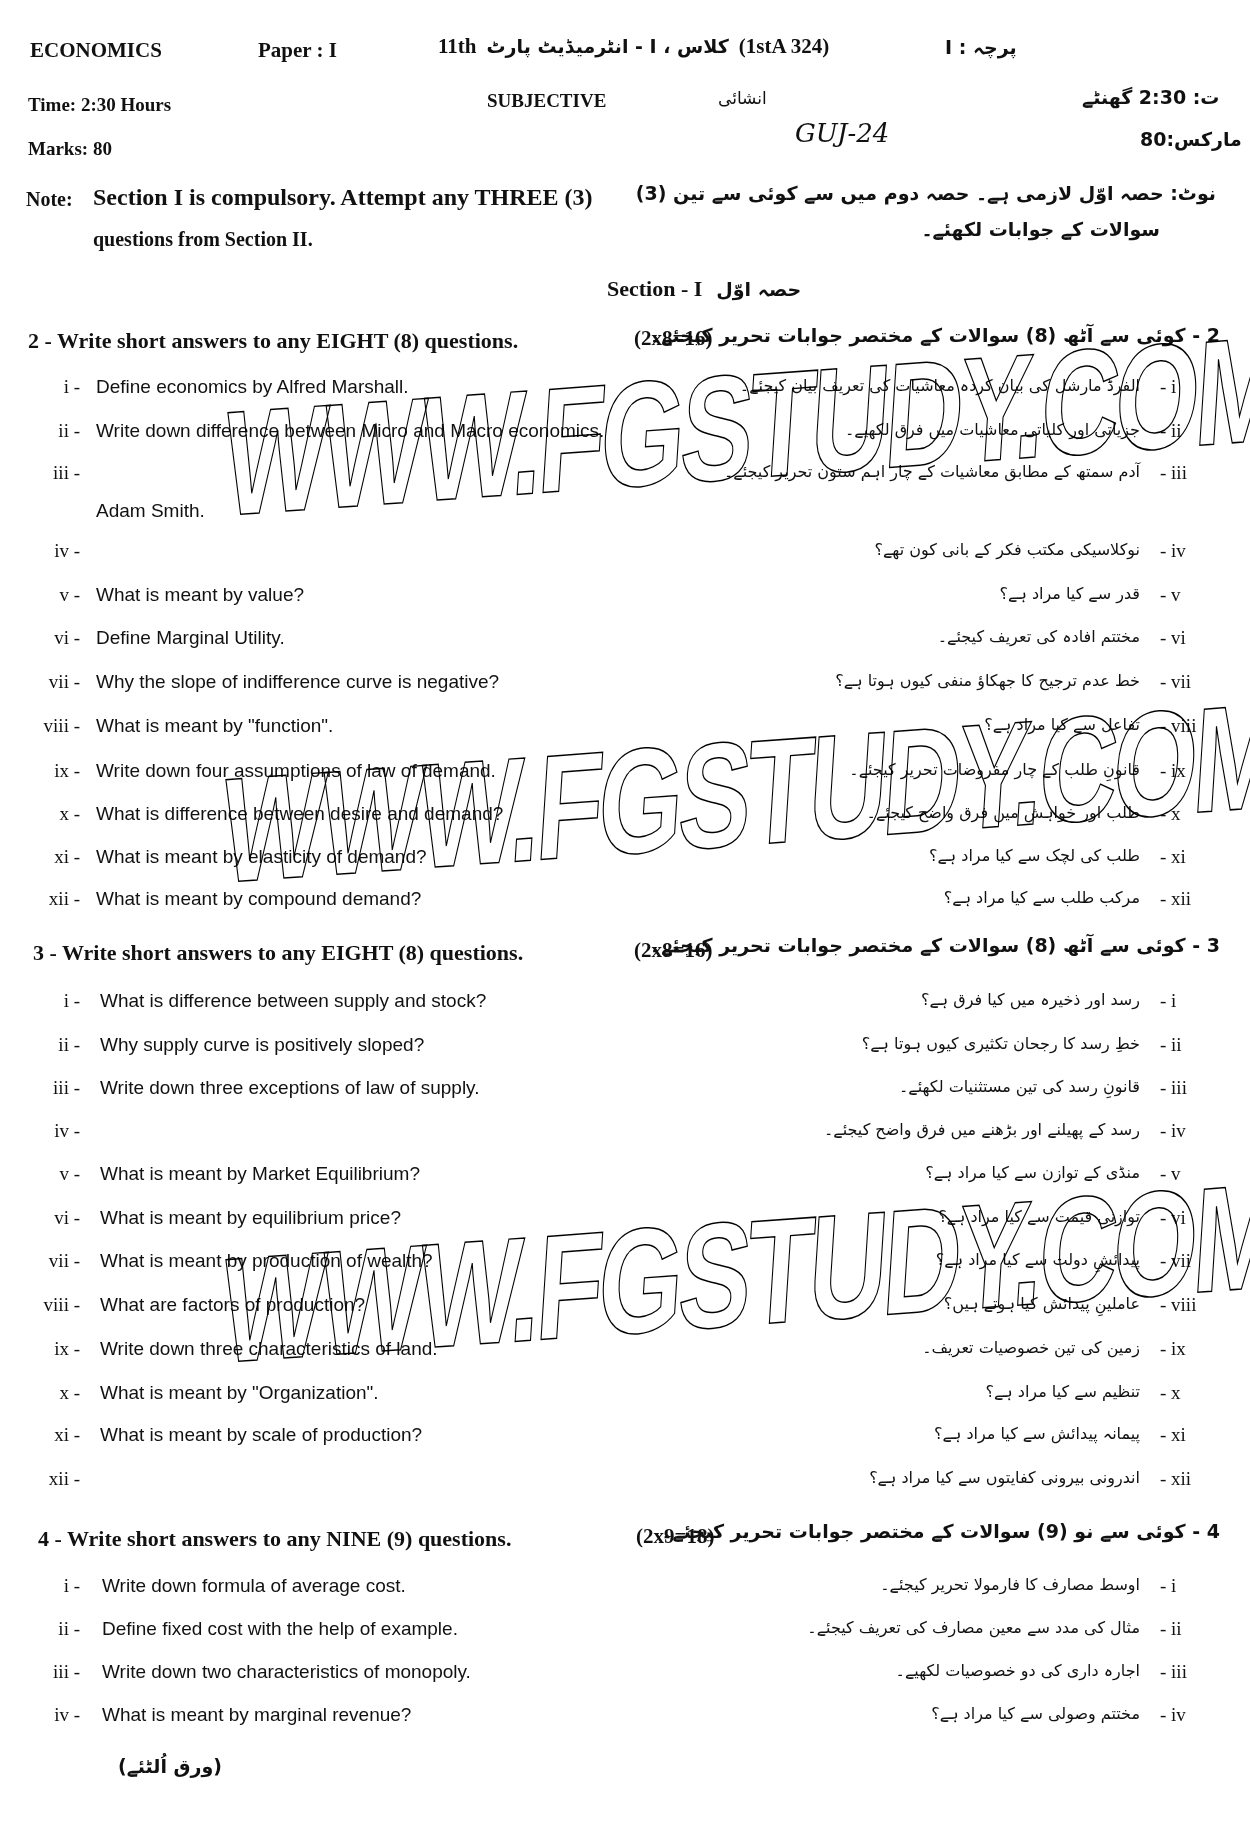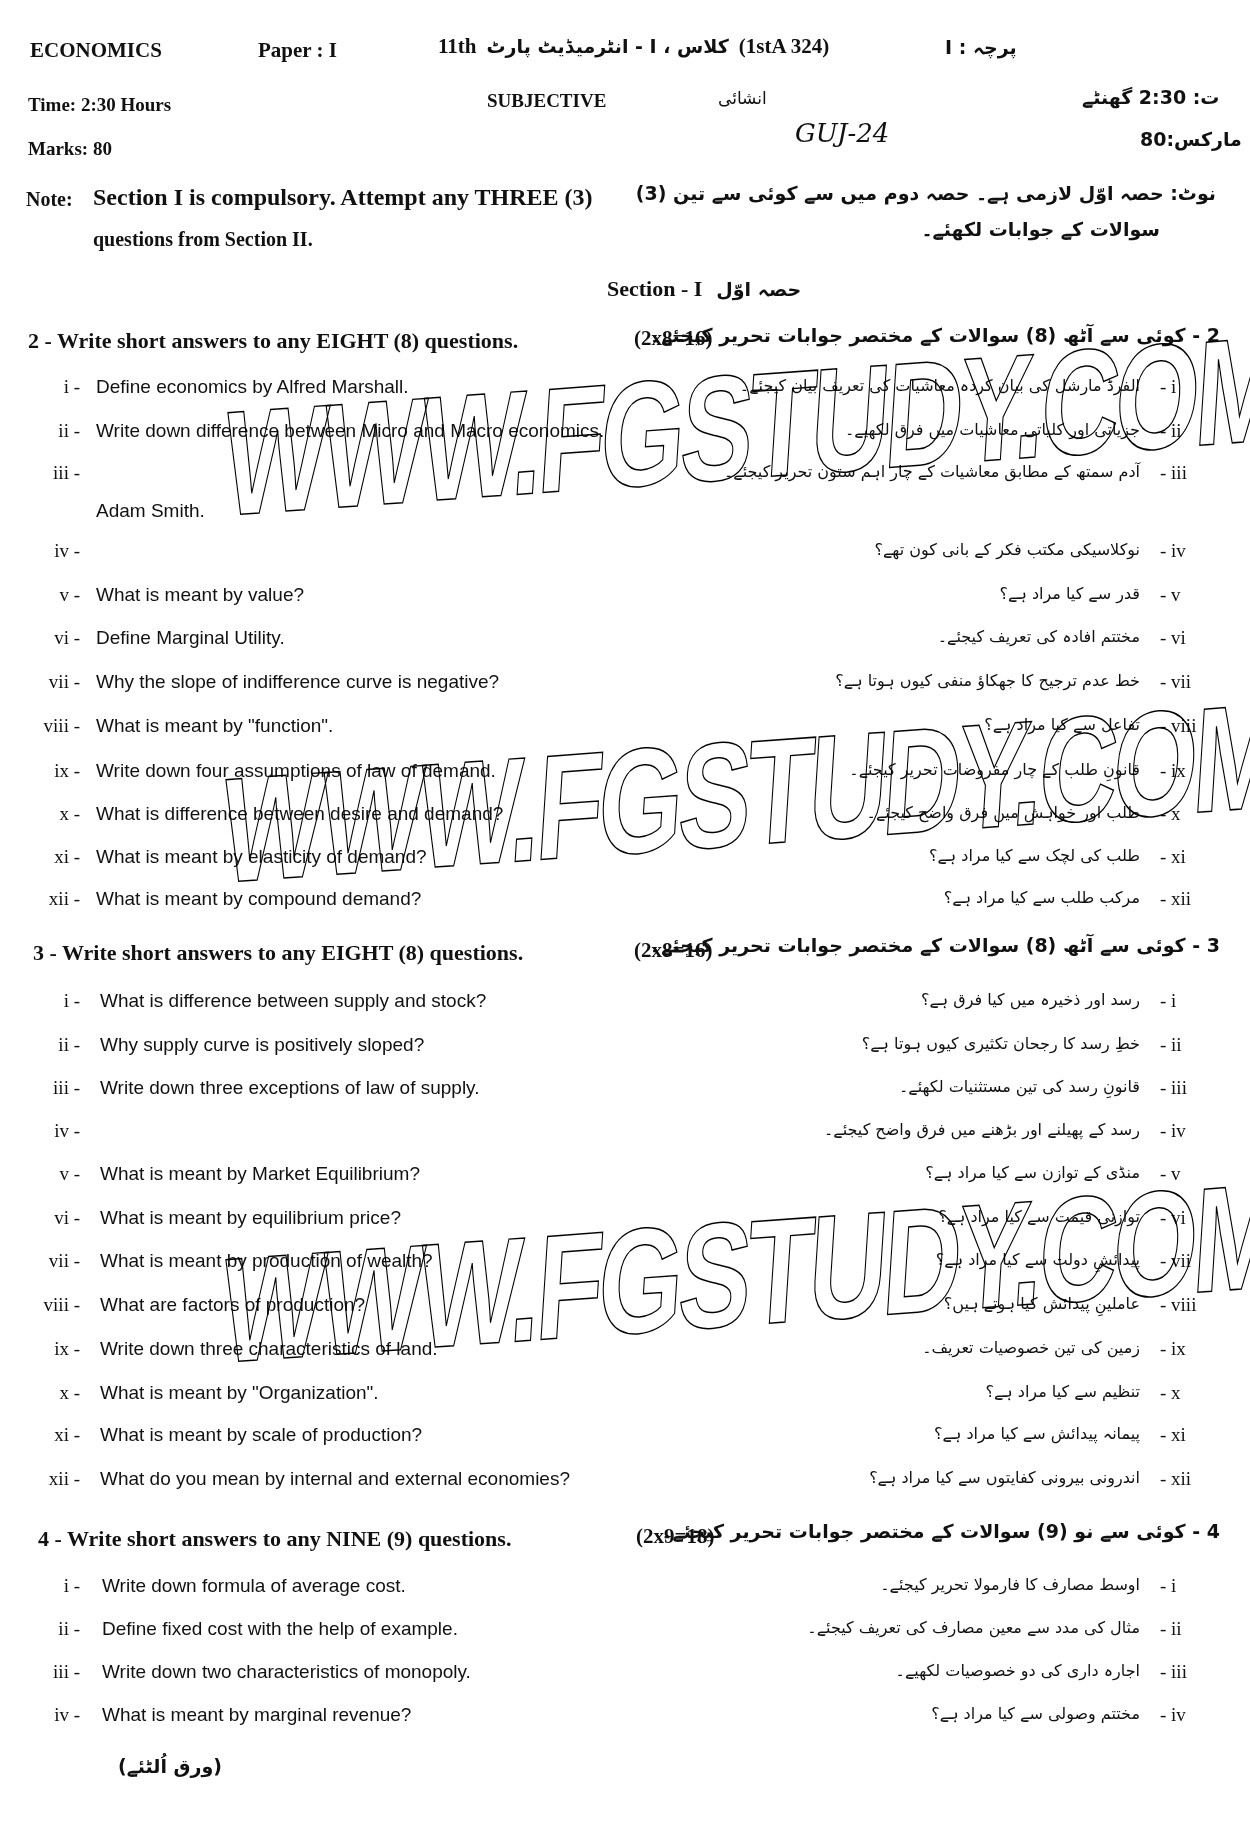--- a/index.html
+++ b/index.html
@@ -204,21 +204,20 @@
     <span class="unum">- x</span>
   </div>
   <div class="row" style="top:1424px;">
     <span class="num">xi -</span>
     <span class="qtext" style="left:100px;">What is meant by scale of production?</span>
     <span class="utext">پیمانہ پیدائش سے کیا مراد ہے؟</span>
     <span class="unum">- xi</span>
   </div>
   <div class="row" style="top:1468px;">
     <span class="num">xii -</span>
-    <span class="qtext" style="left:100px;">What do you mean by internal and external economies?</span>
     <span class="utext">اندرونی بیرونی کفایتوں سے کیا مراد ہے؟</span>
     <span class="unum">- xii</span>
   </div>
 </div>
 
 <div>
   <div class="abs q-title" style="left:38px;top:1526px;">4 - Write short answers to any NINE (9) questions.</div>
   <div class="abs marks" style="left:636px;top:1524px;">(2x9=18)</div>
   <div class="abs urdu-b" style="right:30px;top:1520px;">4 - کوئی سے نو (9) سوالات کے مختصر جوابات تحریر کیجئے۔</div>
 

